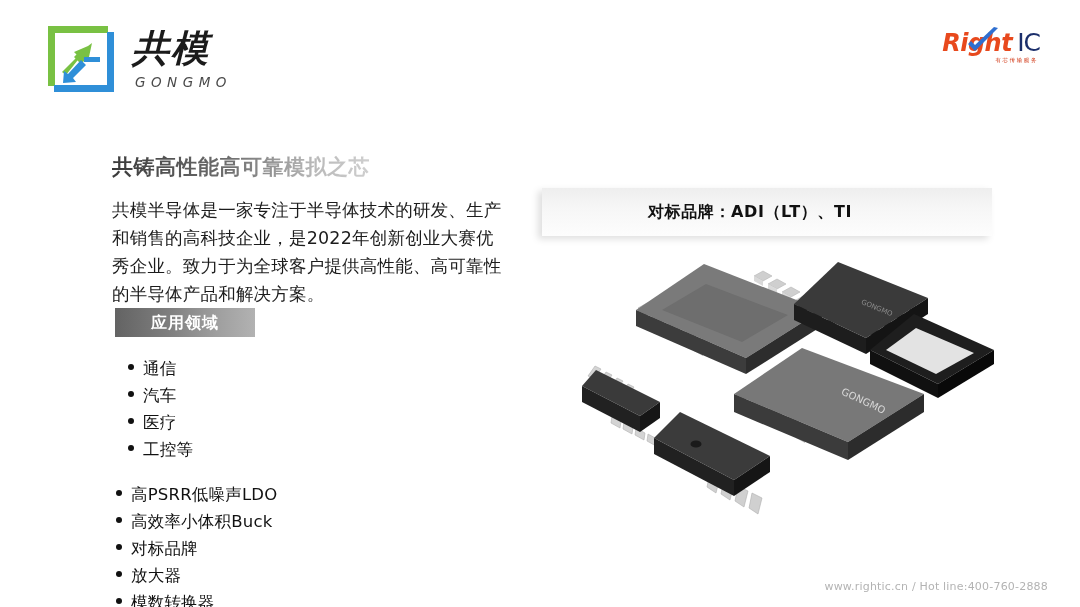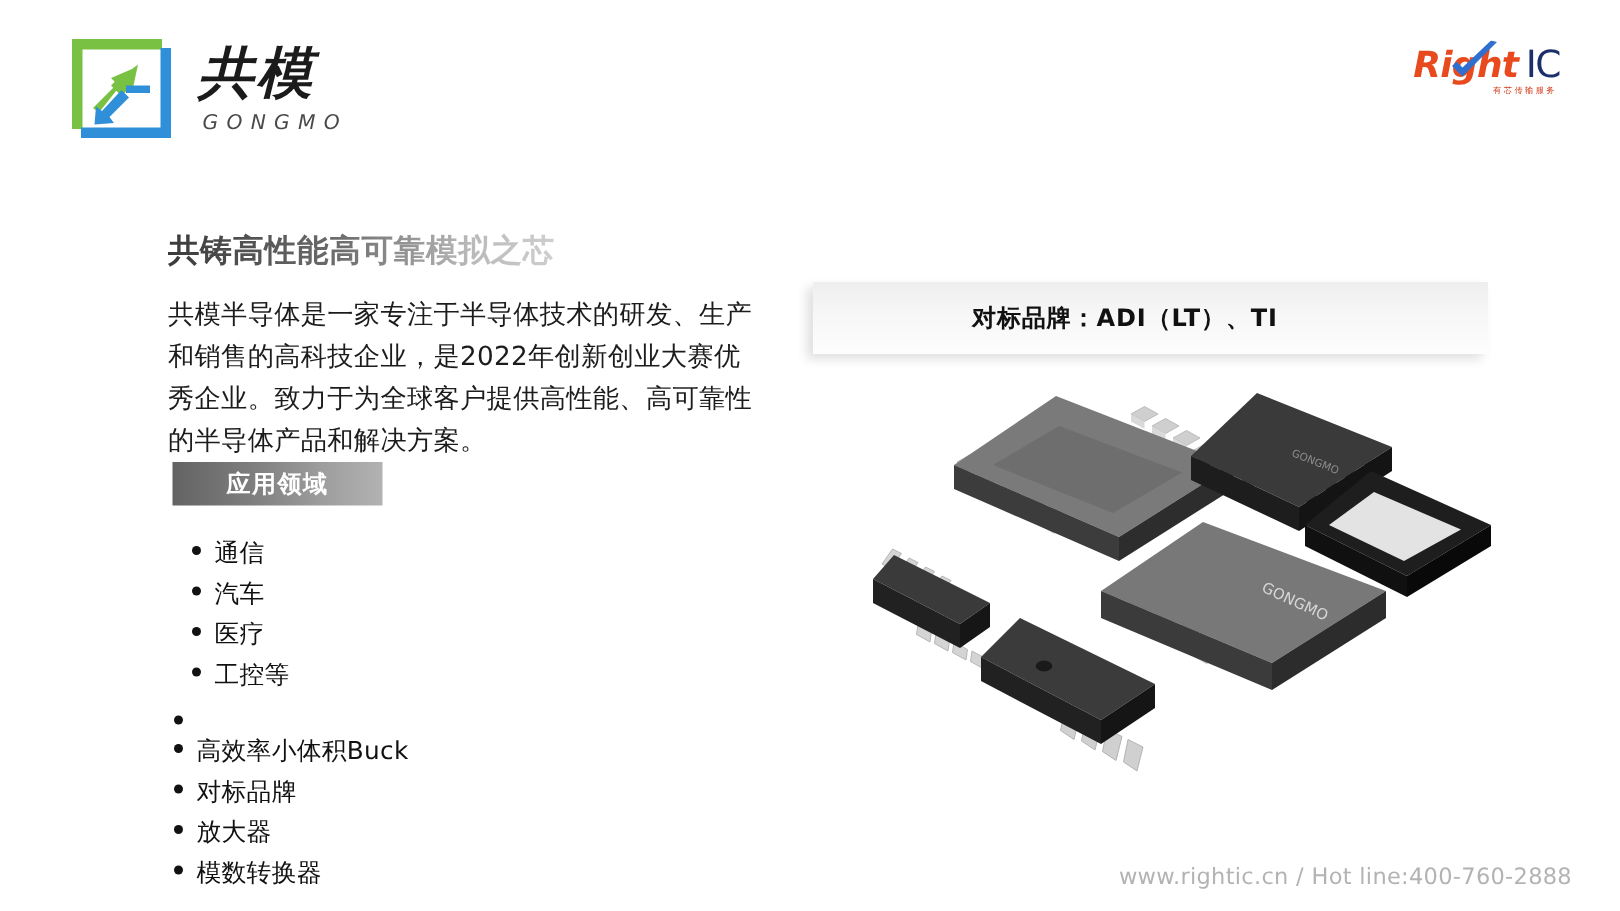--- a/index.html
+++ b/index.html
@@ -112,21 +112,21 @@
   }
 
   
   #chip-scene { position:absolute; left:560px; top:250px; width:470px; height:290px; }
   .chip { position:absolute; }
   .chip svg { display:block; overflow:visible; }
 
   
   #footer {
     position:absolute; right:32px; bottom:14px;
-    font-size:15px; color:#b3b3b3; letter-spacing:0.2px;
+    font-size:11px; color:#b3b3b3; letter-spacing:0.2px;
   }
 </style>
 </head>
 <body>
 
 <div id="header">
 
   <div id="brand-lockup">
     <div id="brand-mark">
       <div class="mark-top"></div>
@@ -190,20 +190,21 @@
             <span class="dot"></span>
             <span>工控等</span>
           </li>
       </ul>
     </div>
 
     <div class="cat-block right">
       <ul class="cat-list">
         <li>
             <span class="dot"></span>
+            <span>高PSRR低噪声LDO</span>
           </li>
         <li>
             <span class="dot"></span>
             <span>高效率小体积Buck</span>
           </li>
         <li>
             <span class="dot"></span>
             <span>对标品牌</span>
           </li>
         <li>

